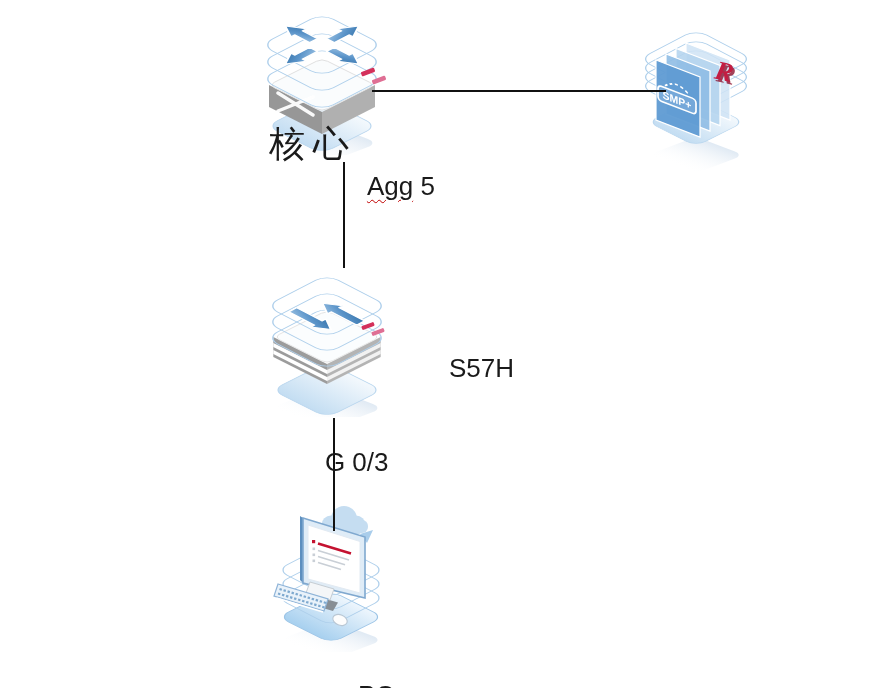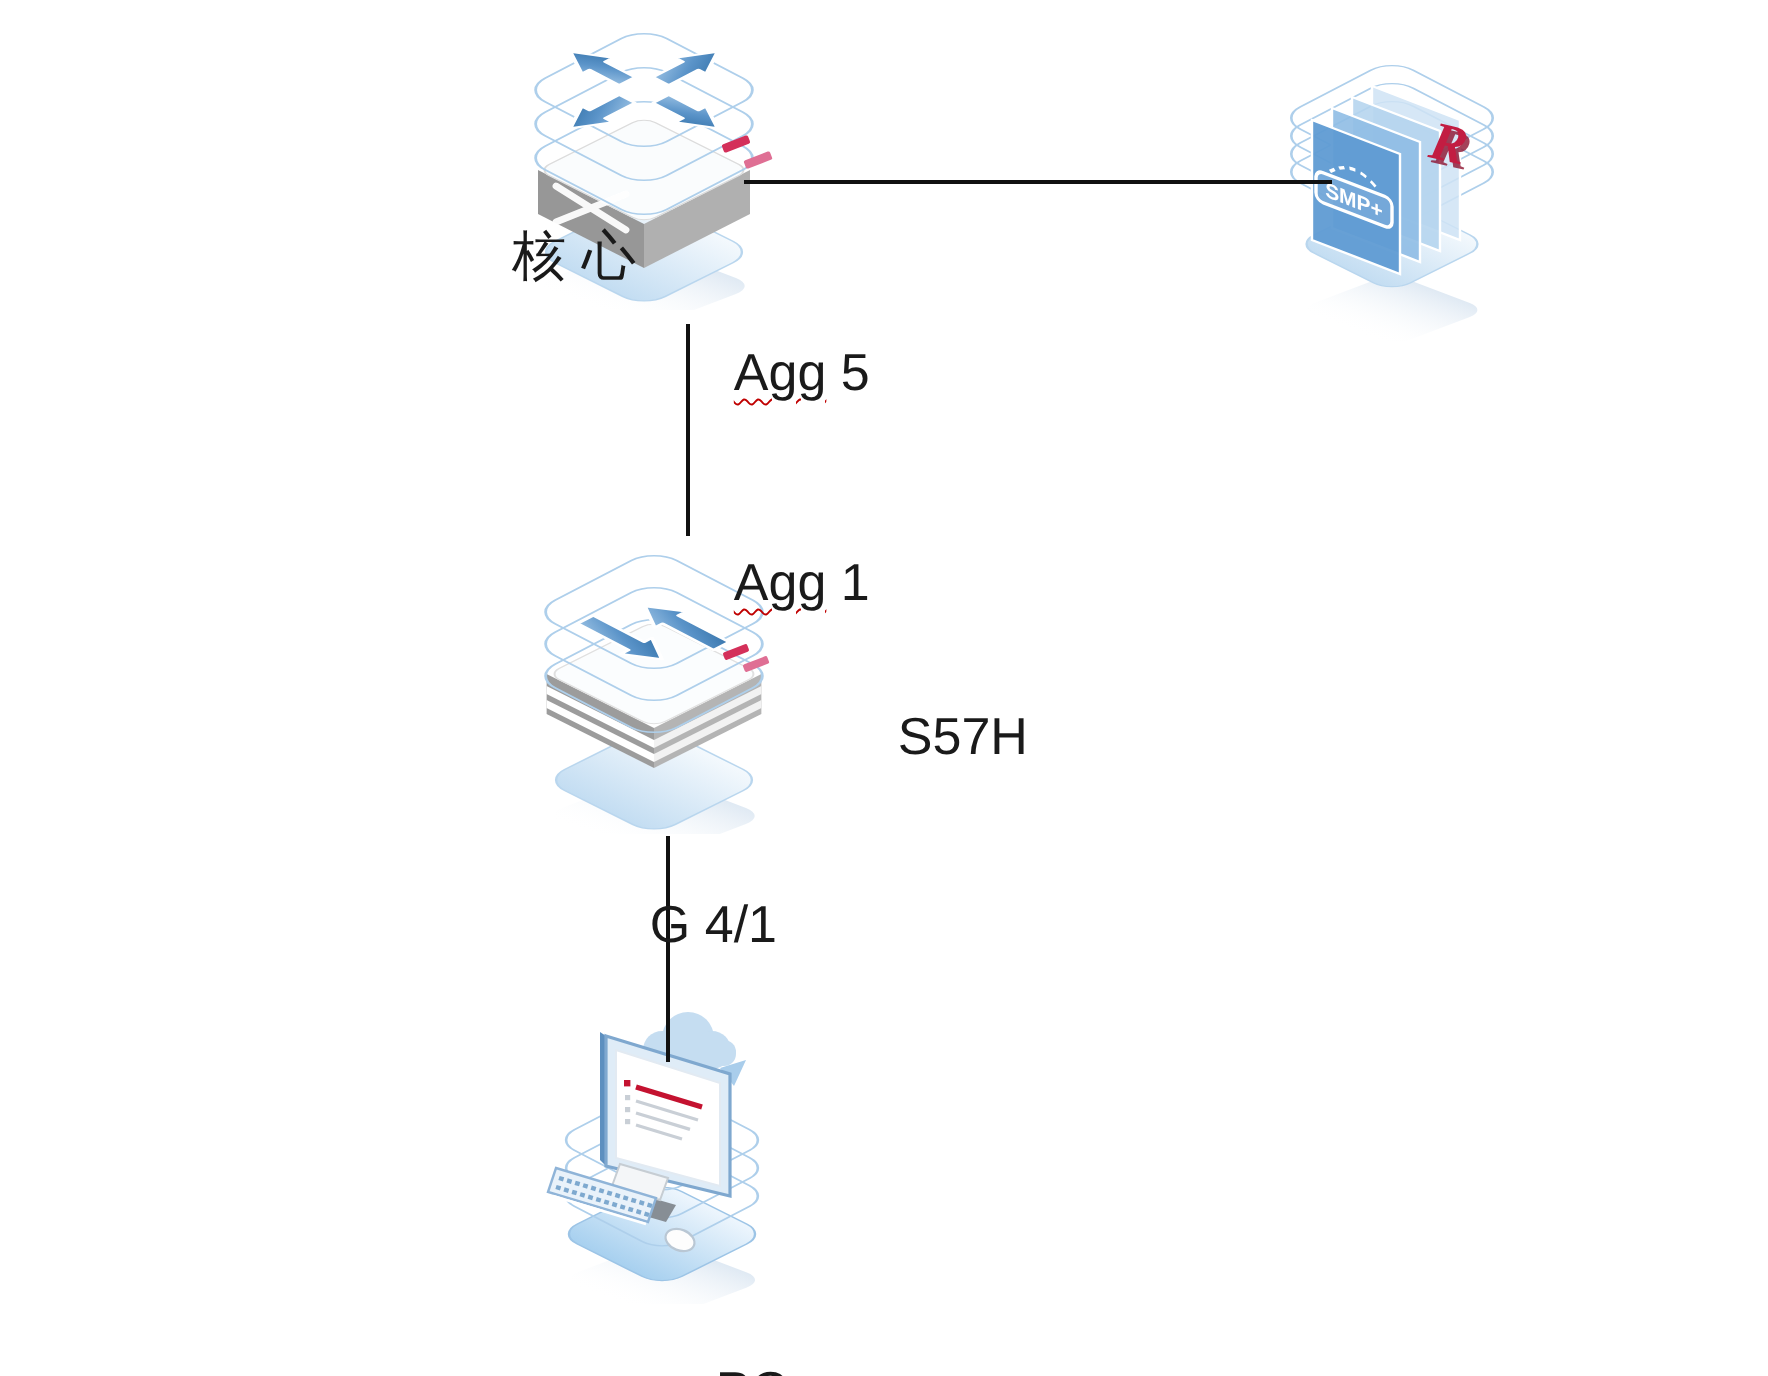--- a/index.html
+++ b/index.html
@@ -3,21 +3,21 @@
 <meta charset="utf-8">
 <style>
   html,body{margin:0;padding:0;background:#ffffff;}
   #canvas{
     position:relative;width:884px;height:688px;background:#ffffff;overflow:hidden;
     font-family:"Liberation Sans", sans-serif;color:#1a1a1a;
   }
   .node-icon{position:absolute;}
   .label{position:absolute;white-space:pre;line-height:1.1;z-index:3;}
   .label.sans{font-family:"Liberation Sans", sans-serif;font-size:26px;}
-  .label.cjk{font-family:Liberation Serif, serif;font-size:27px;}
+  .label.cjk{font-family:Liberation Sans, sans-serif;font-size:36px;}
   .squiggle{
     text-decoration-line:underline;
     text-decoration-style:wavy;
     text-decoration-color:#c00000;
     text-decoration-thickness:1px;
     text-underline-offset:4px;
     margin-left:40px;
   }
   .link{position:absolute;background:#111111;z-index:2;}
   .link.h{height:1.5px;}
@@ -280,29 +280,26 @@
 
   <div class="label cjk" style="left:197px;top:84px;letter-spacing:8px;">
     <span>核心</span>
   </div>
 
   <div class="label sans" style="left:298px;top:143px;">
     <span class="squiggle">Agg</span><span> 5</span>
   </div>
 
 
-  <div class="label sans" style="left:298px;top:248px;">
-    <span class="squiggle">Agg</span><span> 1</span>
-  </div>
 
   <div class="label sans" style="left:420px;top:325px;">
     <span>S57H</span>
   </div>
 
   <div class="label sans" style="left:296px;top:419px;">
-    <span>G 4/1</span>
+    <span>G 0/3</span>
   </div>
 
   <div class="label sans" style="left:329px;top:652px;">
     <span>PC</span>
   </div>
 
 </div>
 
 </body></html>

